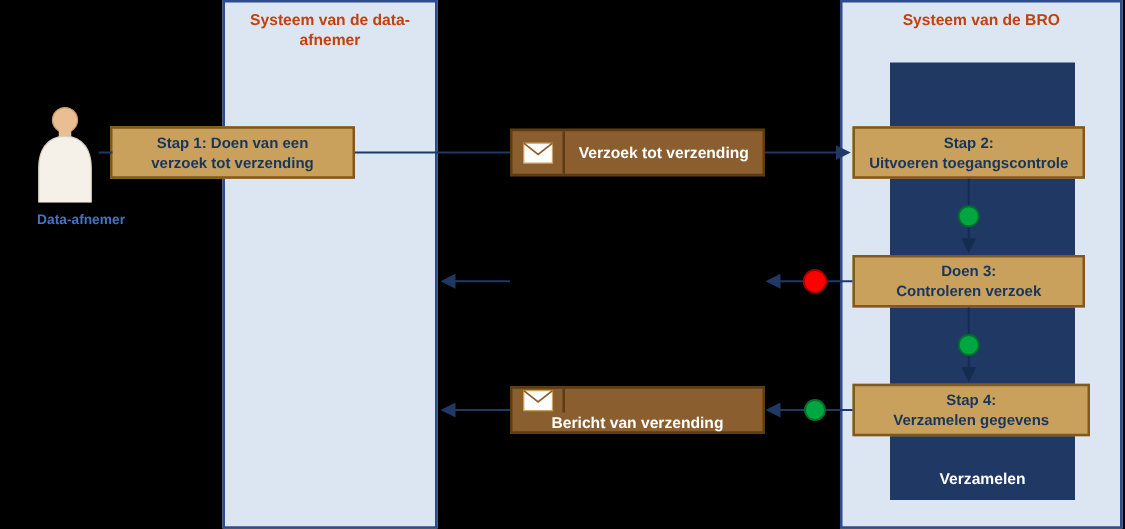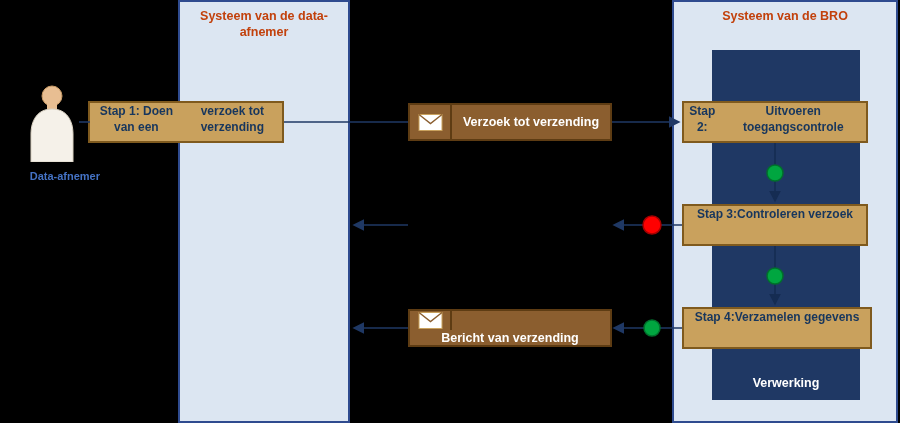--- a/index.html
+++ b/index.html
@@ -29,21 +29,21 @@
     text-align: center; color: #FFFFFF; font-weight: bold; font-size: 12.5px;
   }
   .actor { position: absolute; left: 24px; top: 84px; width: 56px; height: 78px; z-index: 3; }
   .actor-label {
     position: absolute; left: 4px; top: 170px; width: 96px; text-align: right;
     color: #4472C4; font-weight: bold; font-size: 11px; z-index: 3;
   }
   .step-box {
     position: absolute; background: #C9A15D; border: 2px solid #7F5A1E;
     color: #17365D; font-weight: bold; font-size: 12px; line-height: 1.35;
-    display: flex; flex-direction: row; justify-content: center;
+    display: flex; flex-direction: column; justify-content: center;
     text-align: center; box-sizing: border-box; z-index: 5;
   }
   .step-1 { left: 88px;  top: 101px; width: 196px; height: 42px; }
   .step-2 { left: 682px; top: 101px; width: 186px; height: 42px; }
   .step-3 { left: 682px; top: 204px; width: 186px; height: 42px; }
   .step-4 { left: 682px; top: 307px; width: 190px; height: 42px; }
   .msg-box {
     position: absolute; left: 408px; width: 204px; height: 38px;
     background: #8B5E2F; border: 2px solid #5E3C13;
     display: flex; align-items: stretch; box-sizing: border-box; z-index: 5;
@@ -68,21 +68,21 @@
 
   <div class="panel panel-left">
     <div class="panel-title">Systeem van de data-afnemer</div>
   </div>
 
   <div class="panel panel-right">
     <div class="panel-title">Systeem van de BRO</div>
   </div>
 
   <div class="inner-panel">
-    <div class="inner-label">Verwerking</div>
+    <div class="inner-label">Verzamelen</div>
   </div>
 
   <div class="actor">
     <svg width="56" height="78" viewBox="0 0 56 78">
       <circle cx="28" cy="12" r="10" fill="#E8BE92" stroke="#C99B66" stroke-width="1"></circle>
       <rect x="23" y="19" width="10" height="8" fill="#E8BE92"></rect>
       <path d="M28 25 C13 25 7 37 7 50 L7 78 L49 78 L49 50 C49 37 43 25 28 25 Z" fill="#F5F1E9" stroke="#D8D0C0" stroke-width="1"></path>
     </svg>
   </div>
   <div class="actor-label">Data-afnemer</div>
@@ -111,21 +111,21 @@
       </svg>
     </span>
     <span class="msg-label">Bericht van verzending</span>
   </div>
 
   <div class="step-box step-2">
     <div>Stap 2:</div>
     <div>Uitvoeren toegangscontrole</div>
   </div>
   <div class="step-box step-3">
-    <div>Stap 3:</div>
+    <div>Doen 3:</div>
     <div>Controleren verzoek</div>
   </div>
   <div class="step-box step-4">
     <div>Stap 4:</div>
     <div>Verzamelen gegevens</div>
   </div>
 
   <svg class="arrows" width="900" height="423" viewBox="0 0 900 423">
     <defs>
       <marker id="ah" viewBox="0 0 10 10" refX="7" refY="5" markerWidth="7.5" markerHeight="7.5" orient="auto-start-reverse">

